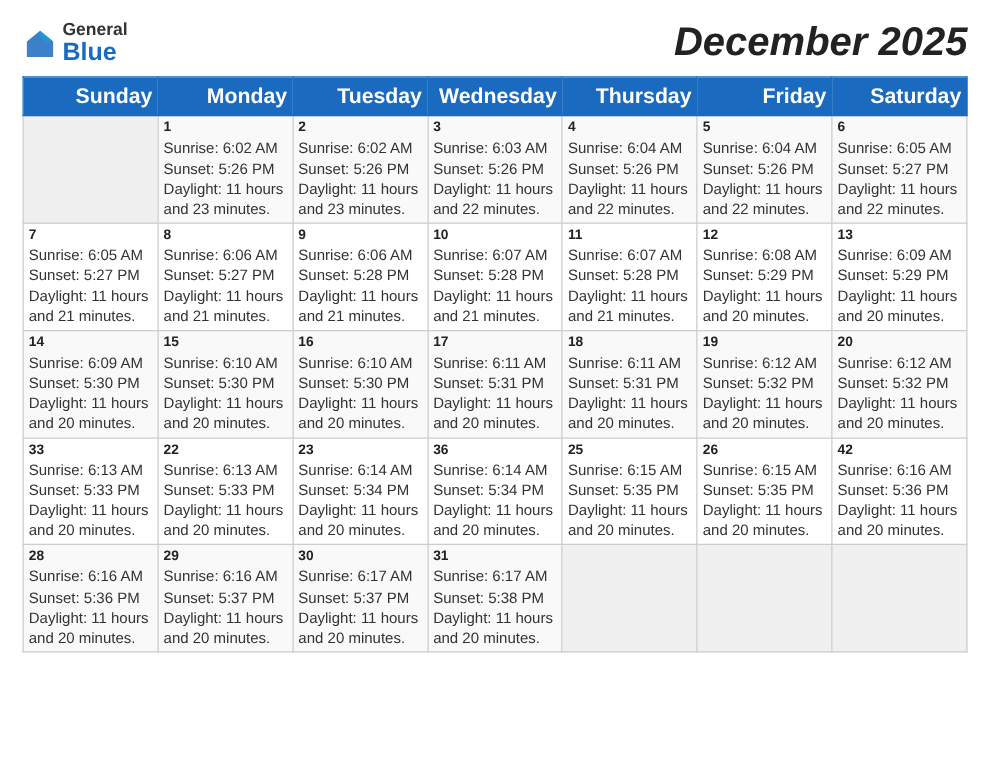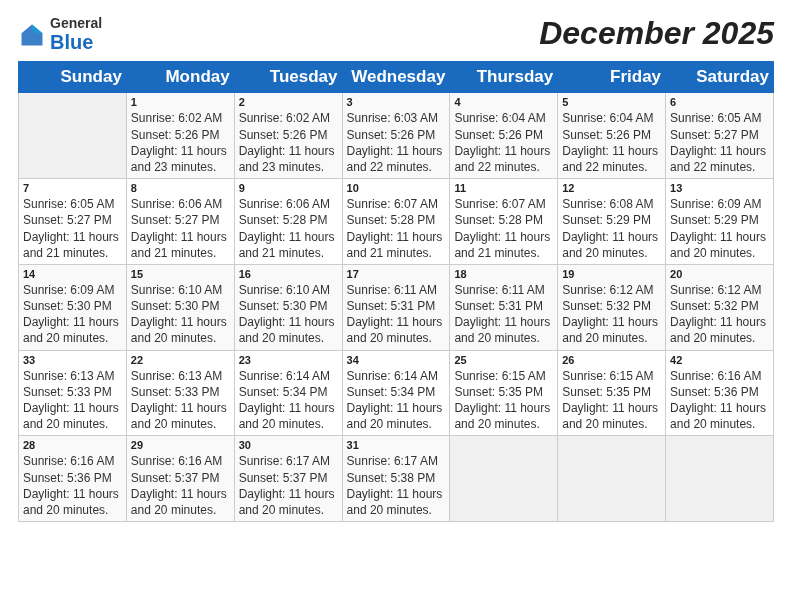--- a/index.html
+++ b/index.html
@@ -277,21 +277,21 @@
 Sunset: 5:33 PM
 Daylight: 11 hours and 20 minutes.</div>
           </td>
           <td>
             <span class="day-num">23</span>
             <div class="day-info" style="white-space: pre-line;">Sunrise: 6:14 AM
 Sunset: 5:34 PM
 Daylight: 11 hours and 20 minutes.</div>
           </td>
           <td>
-            <span class="day-num">34</span>
+            <span class="day-num">36</span>
             <div class="day-info" style="white-space: pre-line;">Sunrise: 6:14 AM
 Sunset: 5:34 PM
 Daylight: 11 hours and 20 minutes.</div>
           </td>
           <td>
             <span class="day-num">25</span>
             <div class="day-info" style="white-space: pre-line;">Sunrise: 6:15 AM
 Sunset: 5:35 PM
 Daylight: 11 hours and 20 minutes.</div>
           </td>

